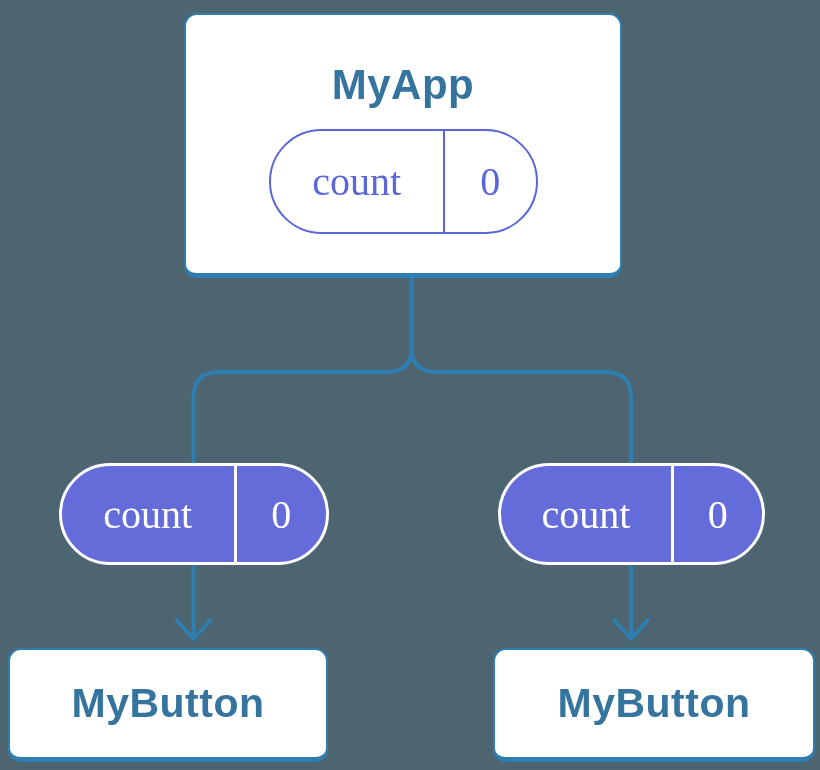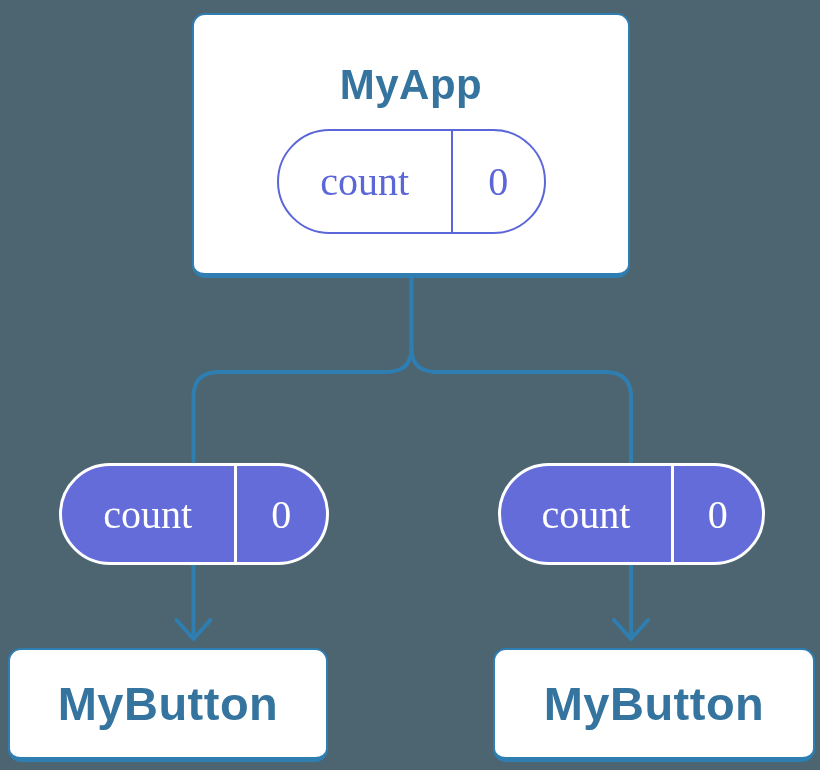--- a/index.html
+++ b/index.html
@@ -25,21 +25,21 @@
     border-radius: 13px;
     box-sizing: border-box;
   }
   .card-title {
     color: #35749E;
     font-weight: bold;
     letter-spacing: 0.5px;
   }
 
   #myapp-card {
-    left: 192px; top: 13px; width: 438px; height: 265px;
+    left: 184px; top: 13px; width: 438px; height: 265px;
     display: flex; flex-direction: column; align-items: center;
     padding-top: 48px;
   }
   #myapp-card .card-title { font-size: 42px; line-height: 44px; }
 
   .pill {
     display: flex; align-items: stretch;
     box-sizing: border-box;
     font-size: 40px;
   }
@@ -67,21 +67,21 @@
     color: #FFFFFF;
   }
   .pill.filled .pill-value-section { border-left: 3px solid #FFFFFF; }
 
   #prop-pill-left  { left: 59px;  top: 463px; width: 270px; height: 102px; }
   #prop-pill-right { left: 498px; top: 463px; width: 267px; height: 102px; }
 
   .button-card {
     display: flex; align-items: center; justify-content: center;
   }
-  .button-card .card-title { font-size: 47px; }
+  .button-card .card-title { font-size: 41px; }
   #mybutton-card-left  { left: 8px;   top: 648px; width: 320px; height: 114px; }
   #mybutton-card-right { left: 493px; top: 648px; width: 322px; height: 114px; }
 </style>
 </head>
 <body>
 
 <div class="canvas">
 
   <svg class="connectors" viewBox="0 0 820 770">
     <path d="M411.5 276 L411.5 348"></path>

